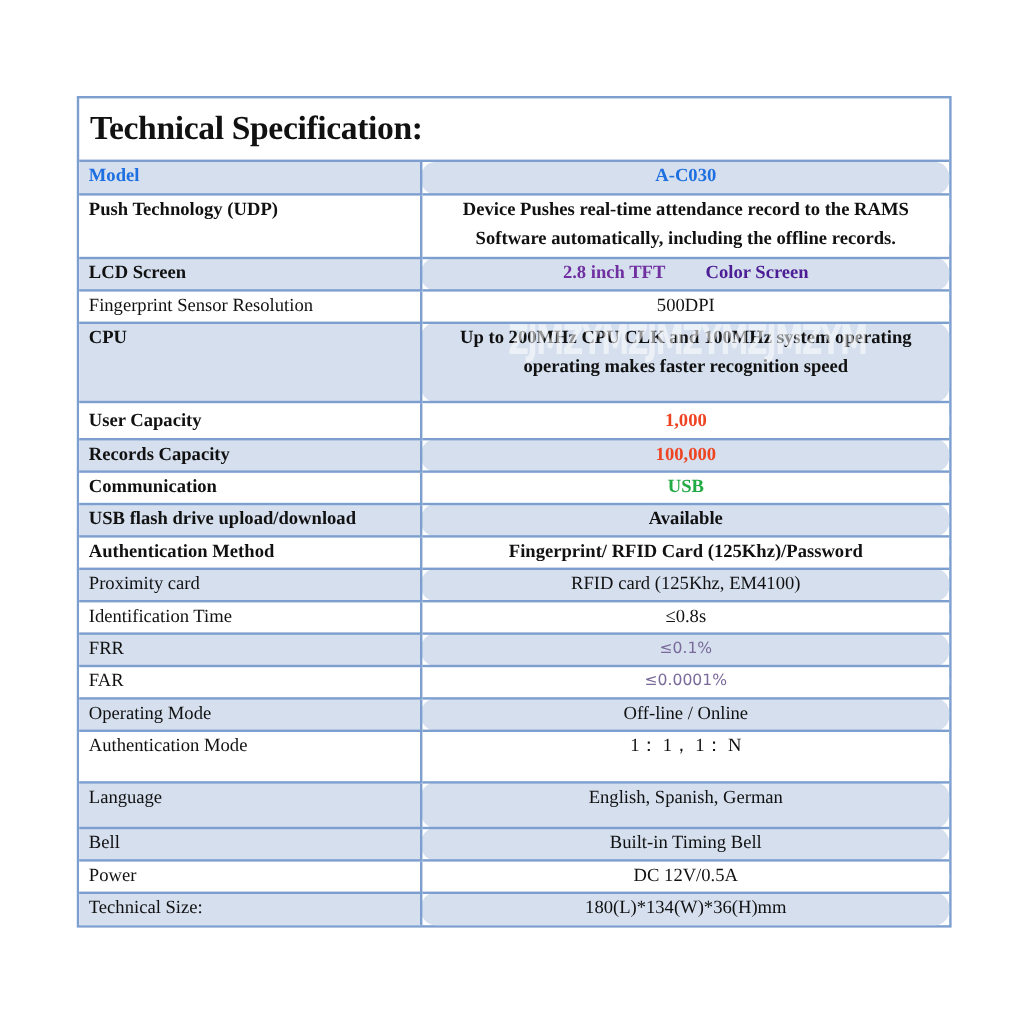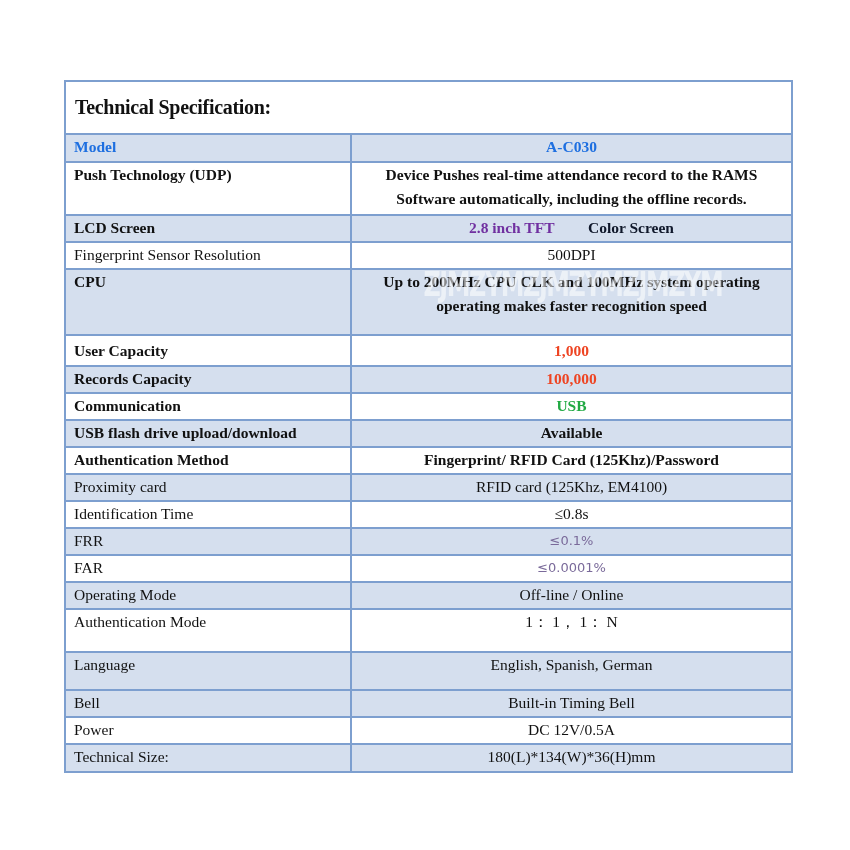--- a/index.html
+++ b/index.html
@@ -5,33 +5,33 @@
   html, body { margin: 0; padding: 0; background: #ffffff; }
   body { width: 850px; height: 850px; position: relative; overflow: hidden;
          font-family: "Liberation Serif", "DejaVu Serif", serif; color: #111; }
   .spec-box {
     position: absolute; left: 64px; top: 80px; width: 729px;
     border: 2px solid #7d9fcf; box-sizing: border-box; background: #fff;
   }
   .title-row {
     height: 53px; display: flex; align-items: center; padding-left: 9px;
     border-bottom: 2px solid #7d9fcf; box-sizing: border-box;
-    font-size: 20px; font-weight: bold; letter-spacing: -0.3px;
+    font-size: 28px; font-weight: bold; letter-spacing: -0.3px;
   }
   table { border-collapse: collapse; width: 100%; table-layout: fixed; }
   col.c1 { width: 285px; }
   td {
     border-top: 2px solid #7d9fcf; border-left: 2px solid #7d9fcf;
     padding: 0 8px; font-size: 15.5px; line-height: 24px; vertical-align: top;
   }
   tr:first-child td { border-top: none; }
   td:first-child { border-left: none; }
   tr.shade td { background: #d5dfee; }
   tr.white td { background: #ffffff; }
-  td.val { text-align: center; }
+  td.val { text-align: center; border-radius: 12px; }
   .b { font-weight: bold; }
   .sans { font-family: "DejaVu Sans", sans-serif; font-size: 13px; }
   .wm-wrap { position: relative; }
   .watermark {
     position: absolute; left: 0; right: 0; top: 2px; text-align: center;
     font-family: "DejaVu Sans", sans-serif; font-size: 34px; font-weight: bold;
     color: rgba(255,255,255,0.55); letter-spacing: -2px; pointer-events: none;
     transform: scaleX(0.7); white-space: nowrap;
   }
 </style>
@@ -55,21 +55,21 @@
         <td class="val b">
           <div>Device Pushes real-time attendance record to the RAMS</div>
           <div>Software automatically, including the offline records.</div>
         </td>
       </tr>
       <tr class="shade" style="height:27px">
         <td class="b">LCD Screen</td>
         <td class="val b">
           <span style="color:#7030a0">2.8 inch TFT</span>
           <span style="display:inline-block;width:26px"></span>
-          <span style="color:#0f172a">Color Screen</span>
+          <span style="color:#4c1d95">Color Screen</span>
         </td>
       </tr>
       <tr class="white" style="height:27px">
         <td>Fingerprint Sensor Resolution</td>
         <td class="val">500DPI</td>
       </tr>
       <tr class="shade" style="height:66px">
         <td class="b">CPU</td>
         <td class="val b">
           <div class="wm-wrap">

